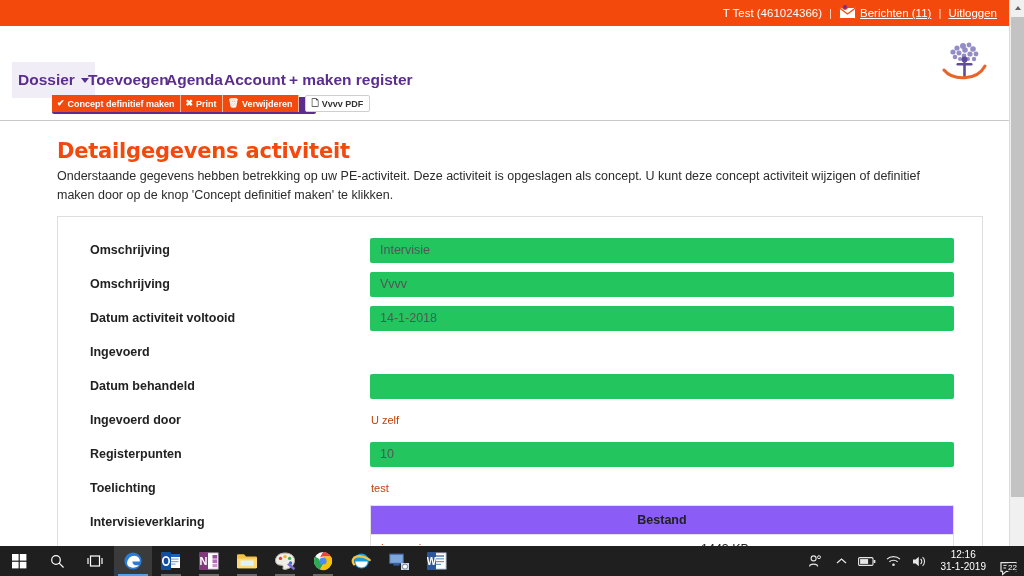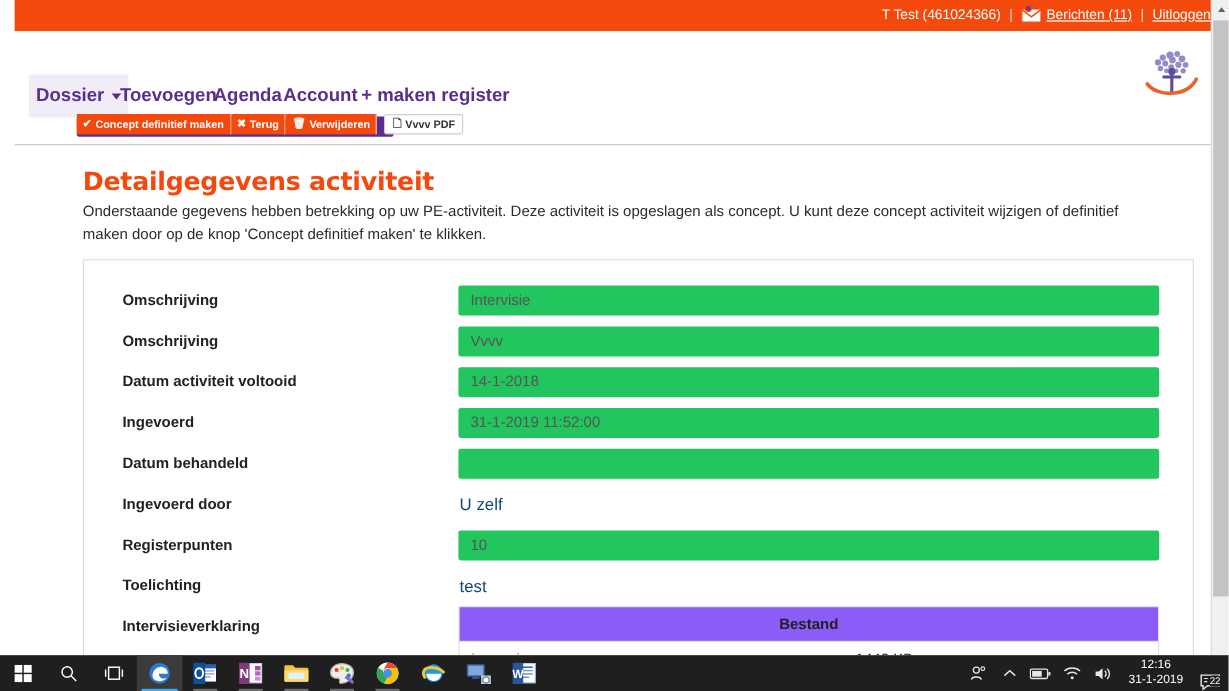--- a/index.html
+++ b/index.html
@@ -5,21 +5,21 @@
   * { box-sizing: border-box; margin: 0; padding: 0; }
   html, body {
     width: 1024px; height: 576px;
     overflow: hidden;
     font-family: "Liberation Sans", sans-serif;
     background: #ffffff;
   }
   #screen { position: relative; width: 1024px; height: 576px; overflow: hidden; background: #fff; }
 
   
-  #viewport { position: absolute; left: 12px; top: 0; width: 1009px; height: 546px; background: #ffffff; overflow: hidden; }
+  #viewport { position: absolute; left: 0; top: 0; width: 1009px; height: 546px; background: #ffffff; overflow: hidden; }
 
   
   #topbar {
     position: absolute; left: 0; top: 0; width: 1009px; height: 26px;
     background: #f4490d;
     display: flex; align-items: center; justify-content: flex-end;
     padding-right: 12px;
   }
   .tb-text { color: #ffffff; font-size: 11.5px; white-space: nowrap; }
   .tb-sep { color: #ffd8c8; font-size: 11.5px; margin: 0 7px; }
@@ -87,21 +87,21 @@
     padding: 16px 28px 0 16px;
   }
   .frow { display: flex; align-items: center; min-height: 34px; }
   .flabel { width: 296px; flex: none; font-size: 12.5px; font-weight: bold; color: #222; padding-left: 16px; }
   .fval { flex: 1; }
   .finput {
     height: 25px; background: #22c55e; border-radius: 2px;
     display: flex; align-items: center; padding: 0 10px;
     font-size: 12.5px; color: #555; cursor: text;
   }
-  .ftext { font-size: 14px; color: #0c4a6e; padding-left: 1px; }
+  .ftext { font-size: 11px; color: #c2410c; padding-left: 1px; }
 
   
   .ftable { border: 1px solid #e2e2e2; background: #fff; }
   .ftable-head { background: #8b5cf6; padding: 7px 10px; font-size: 12.5px; font-weight: bold; color: #222; border-bottom: 1px solid #e2e2e2; text-align: center; }
   .ftable-row { display: flex; align-items: center; padding: 7px 10px; }
   .ftable-name { width: 320px; flex: none; font-size: 12.5px; color: #f4490d; text-decoration: underline; cursor: pointer; }
   .ftable-size { font-size: 12.5px; color: #222; }
 
   
   #scrollbar { position: absolute; right: 0; top: 0; width: 15px; height: 546px; background: #f0f0f0; border-left: 1px solid #dcdcdc; }
@@ -199,21 +199,21 @@
 
     <div id="actionwrap">
       <div id="purplestrip" style="width:264px;"></div>
       <div id="btnrow">
         <div class="abtn">
           <span class="gl">✔</span>
           <span>Concept definitief maken</span>
         </div>
         <div class="abtn">
           <span class="gl">✖</span>
-          <span>Terug</span>
+          <span>Print</span>
         </div>
         <div class="abtn">
           <span class="gl">🗑</span>
           <span>Verwijderen</span>
         </div>
         <div class="pdfbtn">
           <span class="gl">🗋</span>
           <span>Vvvv PDF</span>
         </div>
       </div>
@@ -243,23 +243,20 @@
 
         <div class="frow">
           <div class="flabel">Datum activiteit voltooid</div>
           <div class="fval">
             <div class="finput">14-1-2018</div>
           </div>
         </div>
 
         <div class="frow">
           <div class="flabel">Ingevoerd</div>
-          <div class="fval">
-            <div class="finput">31-1-2019 11:52:00</div>
-          </div>
         </div>
 
         <div class="frow">
           <div class="flabel">Datum behandeld</div>
           <div class="fval">
             <div class="finput"></div>
           </div>
         </div>
 
         <div class="frow">

